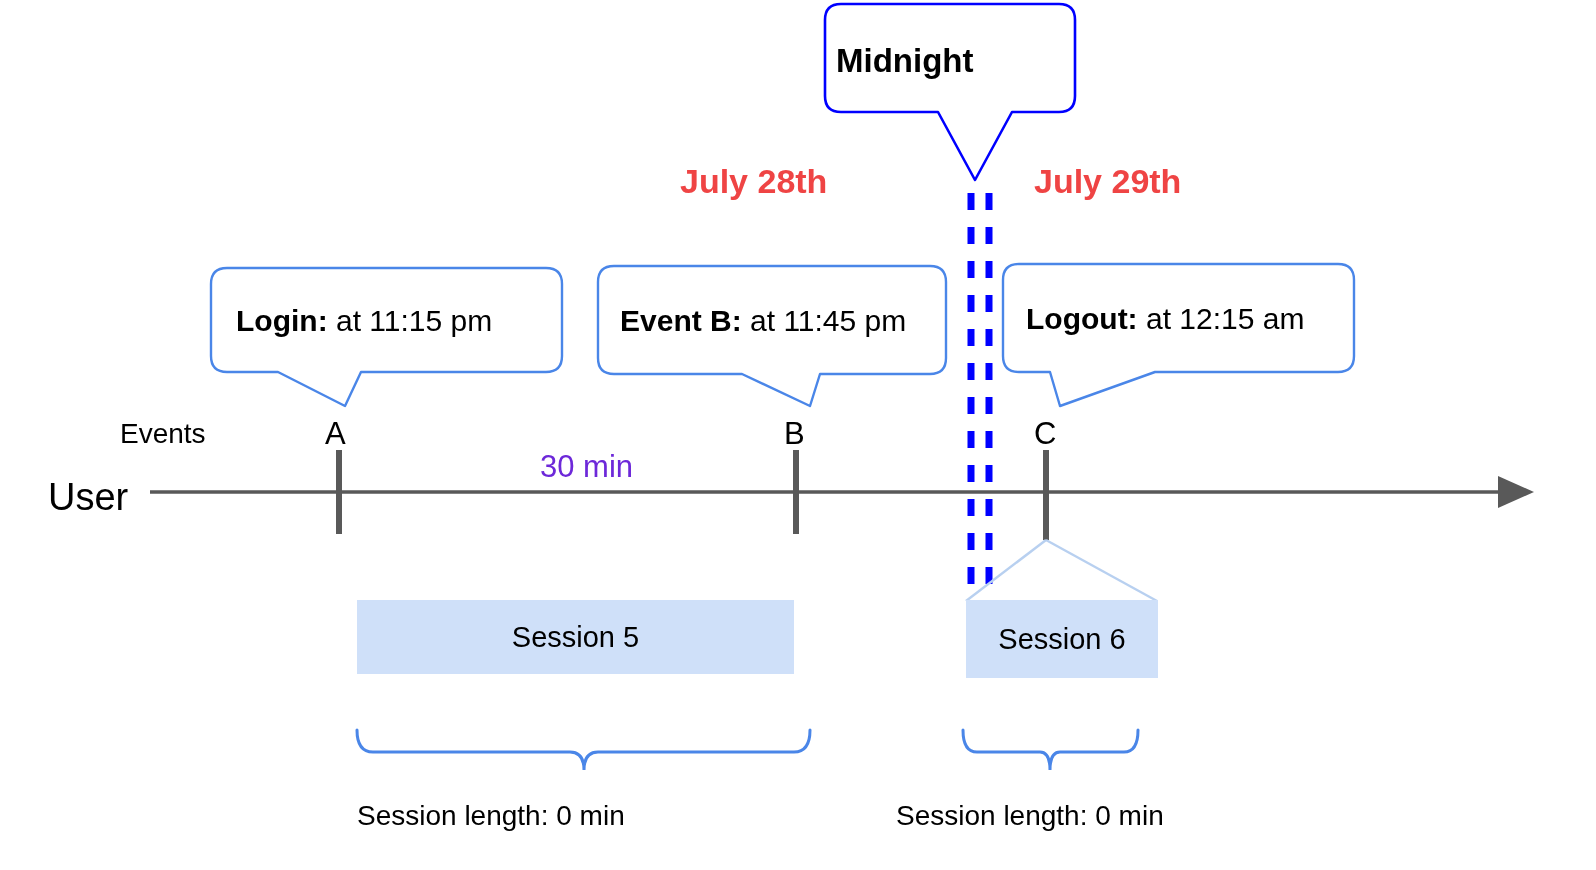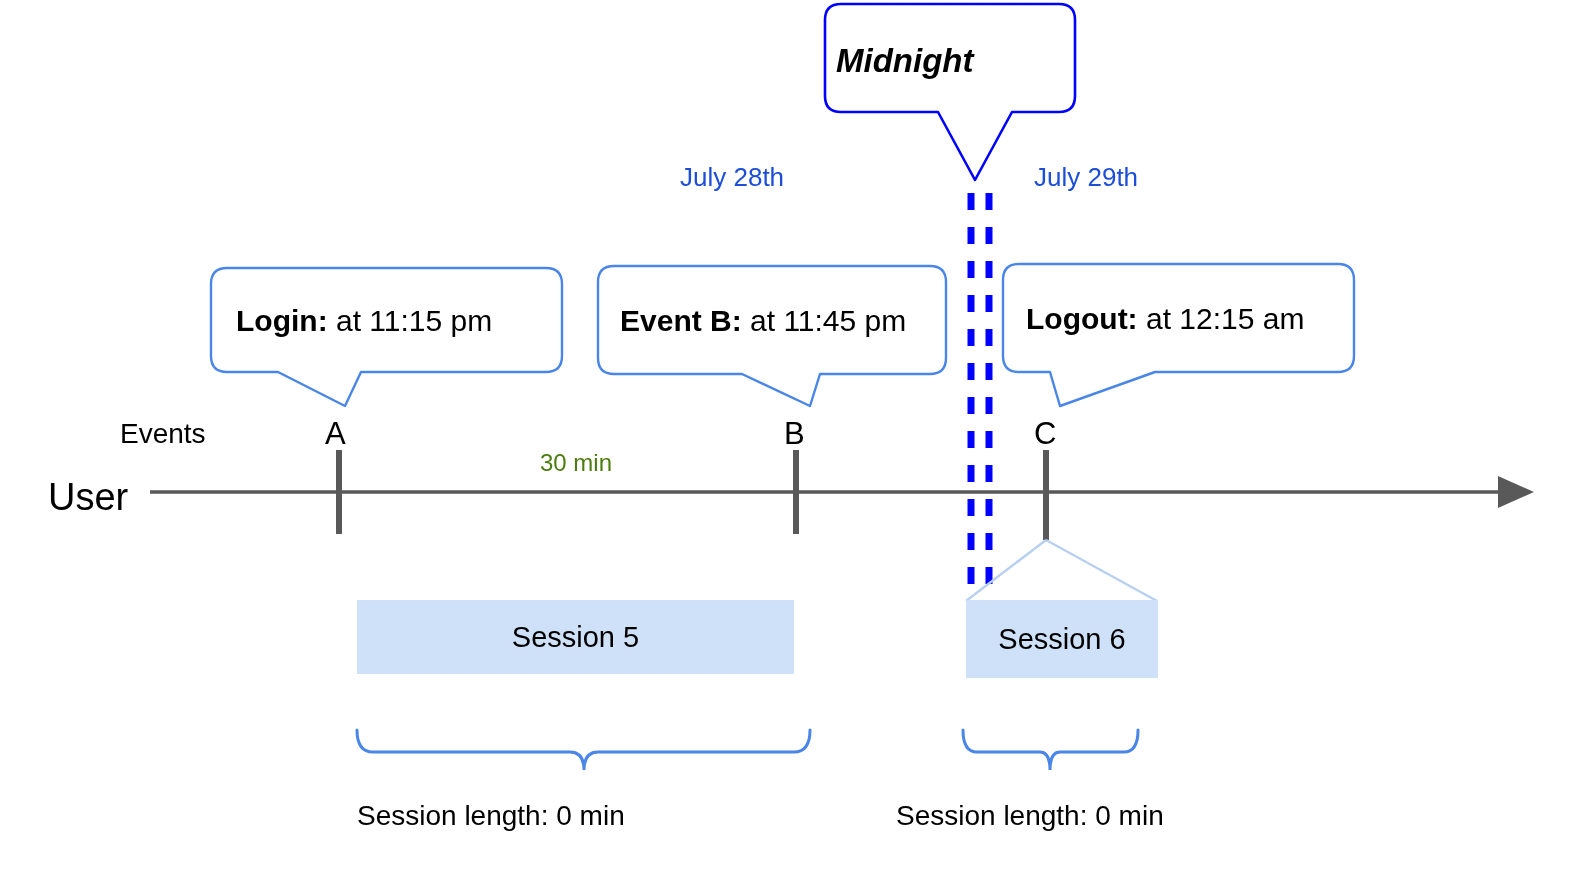--- a/index.html
+++ b/index.html
@@ -39,23 +39,24 @@
   }
   .midnight-text {
     position: absolute;
     font-size: 33px;
     font-weight: bold;
     white-space: nowrap;
     color: #000000;
   }
   .date-text {
     position: absolute;
-    font-size: 26px;
+    font-size: 34px;
     white-space: nowrap;
-    color: #1d4ed8;
+    color: #ef4444;
+    font-weight: bold;
   }
   .axis-title {
     position: absolute;
     font-size: 38px;
     white-space: nowrap;
     color: #000000;
   }
   .events-label {
     position: absolute;
     font-size: 28px;
@@ -63,23 +64,23 @@
     color: #000000;
   }
   .event-letter {
     position: absolute;
     font-size: 31px;
     white-space: nowrap;
     color: #000000;
   }
   .duration-label {
     position: absolute;
-    font-size: 24px;
+    font-size: 31px;
     white-space: nowrap;
-    color: #4d7c0f;
+    color: #6d28d9;
   }
   .session-bar {
     position: absolute;
     background: #cfe0f9;
     display: flex;
     align-items: center;
     justify-content: center;
     font-size: 29px;
     color: #000000;
   }
@@ -126,21 +127,21 @@
     <line x1="1046" y1="540" x2="966" y2="601" stroke="#b8d0f0" stroke-width="2.4"></line>
     <line x1="1046" y1="540" x2="1157" y2="601" stroke="#b8d0f0" stroke-width="2.4"></line>
 
     <path d="M 357,730 Q 357,752 373,752 L 570,752 Q 584,752 584,770
              Q 584,752 598,752 L 794,752 Q 810,752 810,730" fill="none" stroke="#4a86e8" stroke-width="3" stroke-linecap="round"></path>
 
     <path d="M 963,730 Q 963,752 977,752 L 1040,752 Q 1050,752 1050,770
              Q 1050,752 1060,752 L 1124,752 Q 1138,752 1138,730" fill="none" stroke="#4a86e8" stroke-width="3" stroke-linecap="round"></path>
   </svg>
 
-  <div class="midnight-text" style="left:836px; top:42px;font-style:italic;">Midnight</div>
+  <div class="midnight-text" style="left:836px; top:42px;">Midnight</div>
 
   <div class="date-text" style="left:680px; top:162px;">July 28th</div>
   <div class="date-text" style="left:1034px; top:162px;">July 29th</div>
 
   <div class="callout-text" style="left:236px; top:306px;">
     <span class="strong">Login:</span><span> at 11:15 pm</span>
   </div>
 
   <div class="callout-text" style="left:620px; top:306px;">
     <span class="strong">Event B:</span><span> at 11:45 pm</span>

